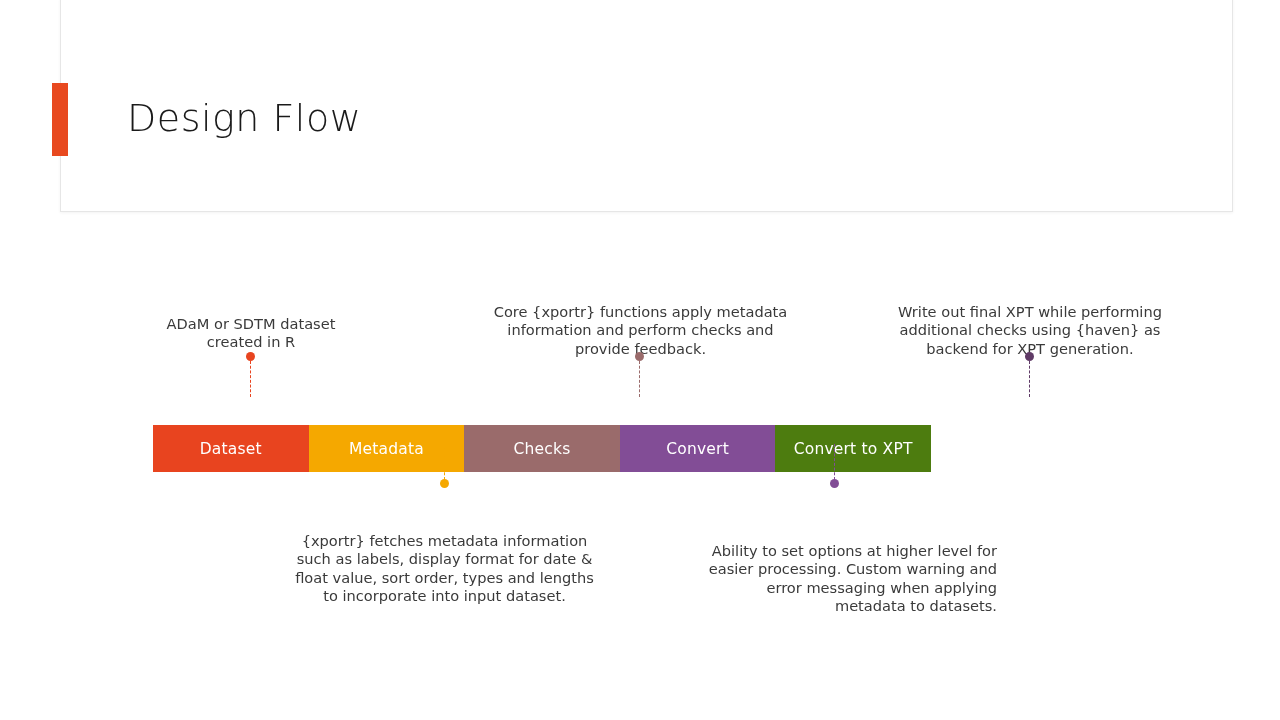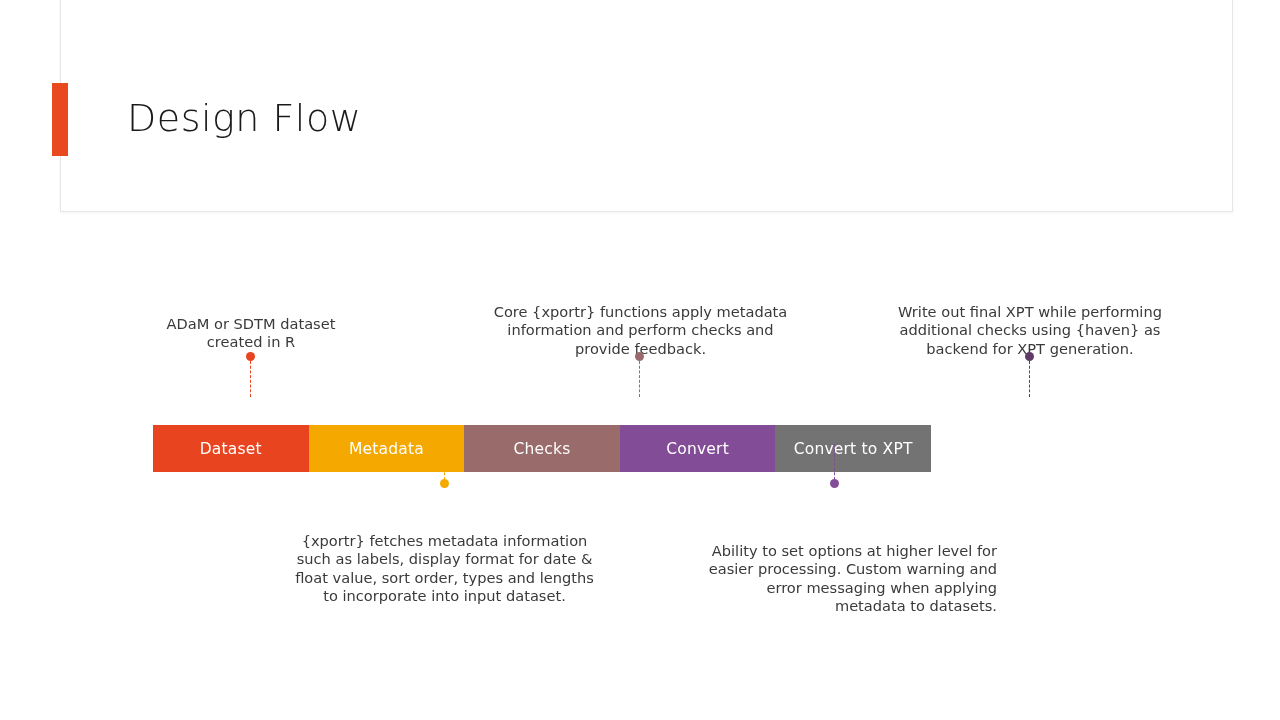--- a/index.html
+++ b/index.html
@@ -135,21 +135,21 @@
   </div>
   <div class="segment" style="background:#f5a800;">
     <span>Metadata</span>
   </div>
   <div class="segment" style="background:#9a6b6b;">
     <span>Checks</span>
   </div>
   <div class="segment" style="background:#824d96;">
     <span>Convert</span>
   </div>
-  <div class="segment" style="background:#737373;">
+  <div class="segment" style="background:#4d7c0f;">
     <span>Convert to XPT</span>
   </div>
 </div>
 
 <div class="connector" style="left:444px; top:444px; height:36px; border-left-color:#f5a800;"></div>
 <div class="dot" style="left:440px; top:479px; background:#f5a800;"></div>
 <div class="callout" style="left:282px; top:513px; width:325px;">
   <span>{xportr} fetches metadata information
 such as labels, display format for date &amp;
 float value, sort order, types and lengths

